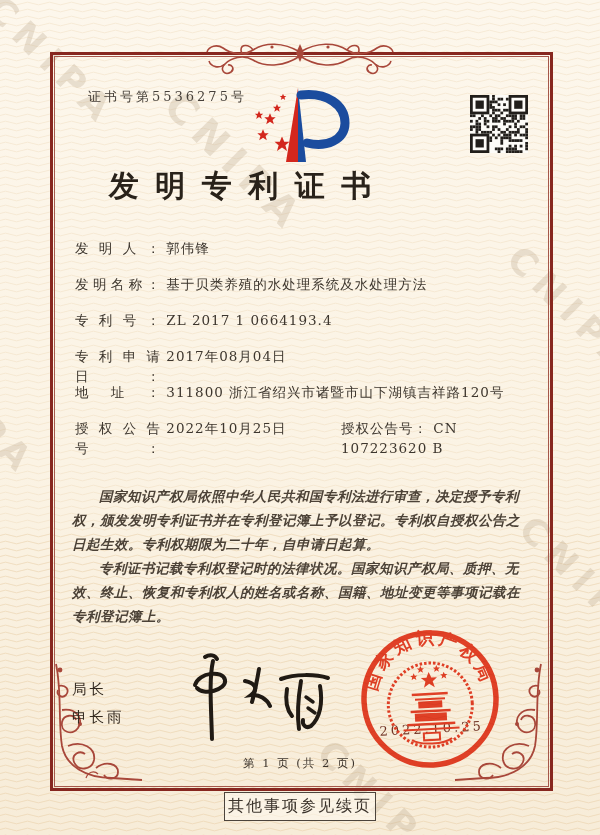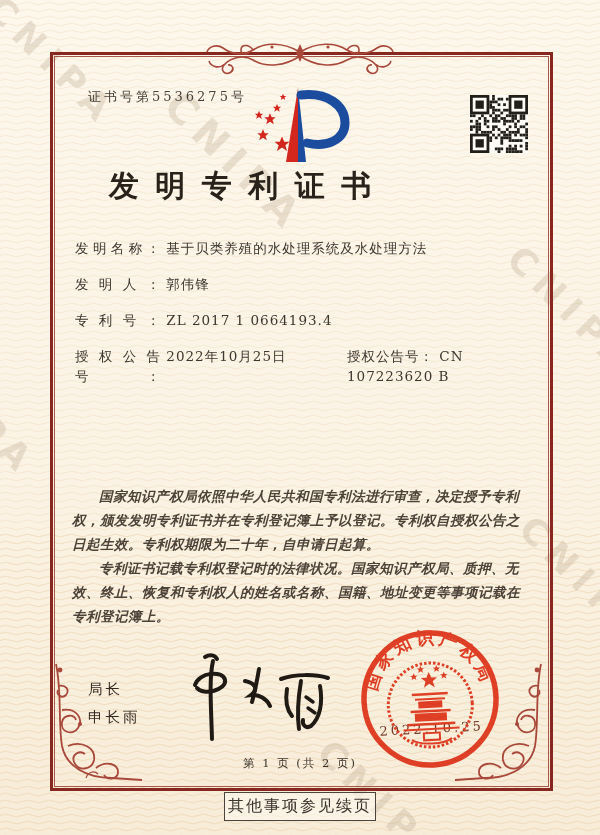--- a/index.html
+++ b/index.html
@@ -14,25 +14,25 @@
   .cert-no{position:absolute;left:88px;top:88px;font-size:13px;letter-spacing:3px;color:#46403a;}
   .logo{position:absolute;left:225px;top:80px;}
   .qr{position:absolute;left:470px;top:95px;}
   .title{position:absolute;left:0;top:166px;width:480px;text-align:center;
          font-size:30px;font-weight:bold;letter-spacing:0.55em;text-indent:0.55em;color:#29221a;}
   .fields{position:absolute;left:75px;top:238px;width:460px;font-size:13.5px;}
   .f-row{position:relative;height:36px;line-height:20px;letter-spacing:1px;}
   .f-label{display:inline-block;width:86px;text-align:justify;text-align-last:justify;
            vertical-align:top;}
   .f-value{display:inline;}
-  .f-pair2{position:absolute;left:272px;top:0;}
+  .f-pair2{position:absolute;left:266px;top:0;}
   .body-text{position:absolute;left:72px;top:484px;width:458px;font-size:13.5px;
              line-height:24px;color:#4c4237;font-style:italic;letter-spacing:.5px;font-weight:bold;}
   .body-text p{margin:0;text-indent:2em;}
-  .signer{position:absolute;left:88px;top:680px;font-size:14.5px;letter-spacing:3px;color:#33291f;}
+  .signer{position:absolute;left:72px;top:680px;font-size:14.5px;letter-spacing:3px;color:#33291f;}
   .signer div{margin-bottom:9px;}
   .sig{position:absolute;left:175px;top:645px;}
   .seal{position:absolute;left:352px;top:621px;mix-blend-mode:multiply;opacity:.95;
         transform:rotate(-3deg);}
   .page-ind{position:absolute;left:0;top:756px;width:600px;text-align:center;
             font-size:11.5px;letter-spacing:2px;color:#3b332b;}
   .foot-note{position:absolute;left:50%;transform:translateX(-50%);top:792px;
              border:1px solid #4c443c;padding:3px 3px;font-size:16px;letter-spacing:2px;
              color:#3b332b;background:rgba(253,248,238,.6);white-space:nowrap;}
   .waves{position:absolute;left:0;top:0;pointer-events:none;}
@@ -270,30 +270,38 @@
       <rect x="41.42857142857143" y="55.23809523809524" width="2.761904761904762" height="2.761904761904762" fill="#211e1a"></rect>
       <rect x="44.19047619047619" y="55.23809523809524" width="2.761904761904762" height="2.761904761904762" fill="#211e1a"></rect>
       <rect x="46.95238095238095" y="55.23809523809524" width="2.761904761904762" height="2.761904761904762" fill="#211e1a"></rect>
       <rect x="49.714285714285715" y="55.23809523809524" width="2.761904761904762" height="2.761904761904762" fill="#211e1a"></rect>
     </svg>
 
   <div class="title">发明专利证书</div>
 
   <div class="fields">
     <div class="f-row">
+      <span class="f-label">发明人：</span>
+      <span class="f-value">郭伟锋</span>
+    </div>
+    <div class="f-row">
       <span class="f-label">发明名称：</span>
       <span class="f-value">基于贝类养殖的水处理系统及水处理方法</span>
     </div>
     <div class="f-row">
-      <span class="f-label">发明人：</span>
-      <span class="f-value">郭伟锋</span>
-    </div>
-    <div class="f-row">
       <span class="f-label">专利号：</span>
       <span class="f-value">ZL 2017 1 0664193.4</span>
+    </div>
+    <div class="f-row">
+      <span class="f-label">专利申请日：</span>
+      <span class="f-value">2017年08月04日</span>
+    </div>
+    <div class="f-row">
+      <span class="f-label">地址：</span>
+      <span class="f-value">311800 浙江省绍兴市诸暨市山下湖镇吉祥路120号</span>
     </div>
     <div class="f-row">
       <span class="f-label">授权公告号：</span>
       <span class="f-value">2022年10月25日</span>
       <span class="f-pair2">
         <span class="f-label" style="width:auto;">授权公告号：</span>
         <span class="f-value">CN 107223620 B</span>
       </span>
     </div>
   </div>

